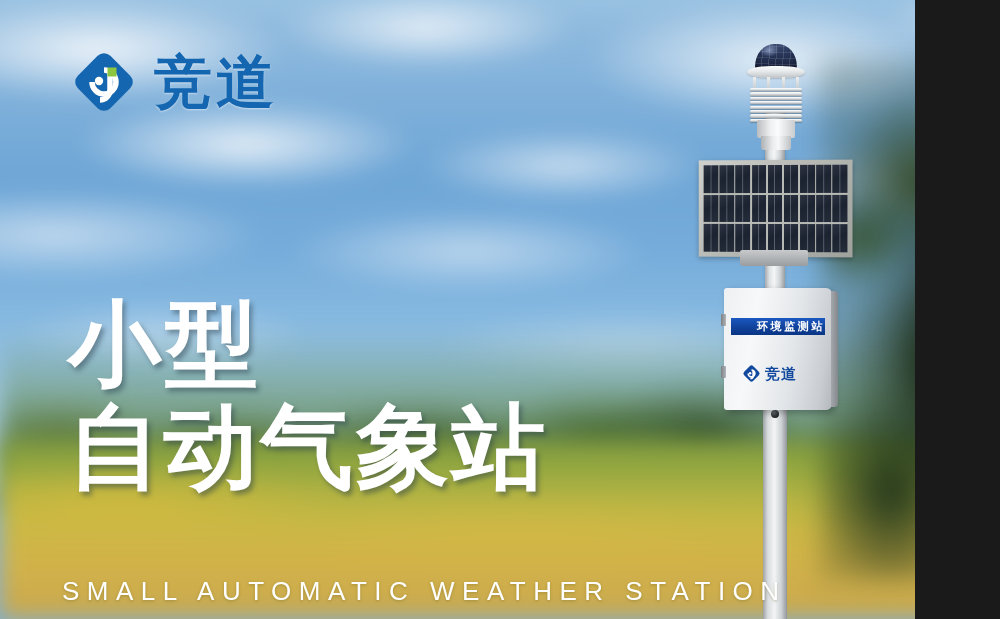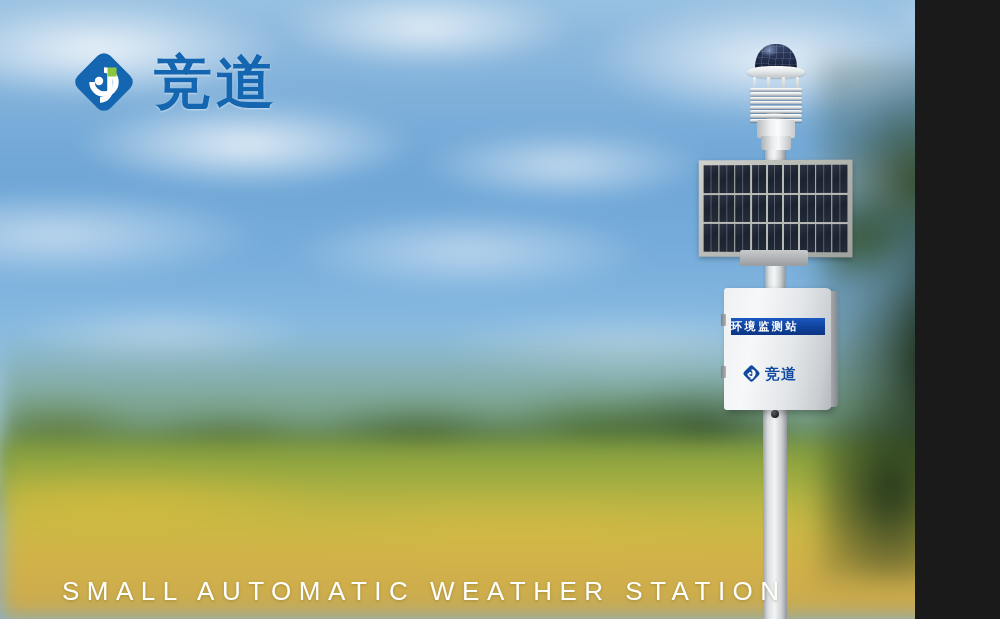--- a/index.html
+++ b/index.html
@@ -297,21 +297,21 @@
     background: linear-gradient(90deg, #7d8185, #b0b4b8);
     border-radius: 1px;
   }
   .ctrl-banner {
     position: absolute;
     left: 7px; top: 30px;
     width: 94px; height: 17px;
     background: linear-gradient(180deg, #1b58c0 0%, #10429b 55%, #0b3584 100%);
     display: flex;
     align-items: center;
-    justify-content: flex-start;
+    justify-content: flex-end;
   }
   .ctrl-banner-text {
     color: #ffffff;
     font-size: 11px;
     letter-spacing: 2.6px;
     font-weight: bold;
     line-height: 1;
   }
   .ctrl-logo {
     position: absolute;
@@ -436,15 +436,19 @@
             <circle cx="29" cy="33" r="4.5" fill="#ffffff"></circle>
             <path d="M40 24 L40 42 a10 10 0 0 1 -10 10" fill="none" stroke="#ffffff" stroke-width="6"></path>
           </svg>
         </div>
         <span class="ctrl-logo-text">竞道</span>
       </div>
     </div>
     <div class="ctrl-screw"></div>
   </div>
 
+  <div class="headline">
+    <span class="line1">小型</span>
+    <span class="line2">自动气象站</span>
+  </div>
   <div class="subtitle">SMALL AUTOMATIC WEATHER STATION</div>
 
 </div>
 
 </body></html>

